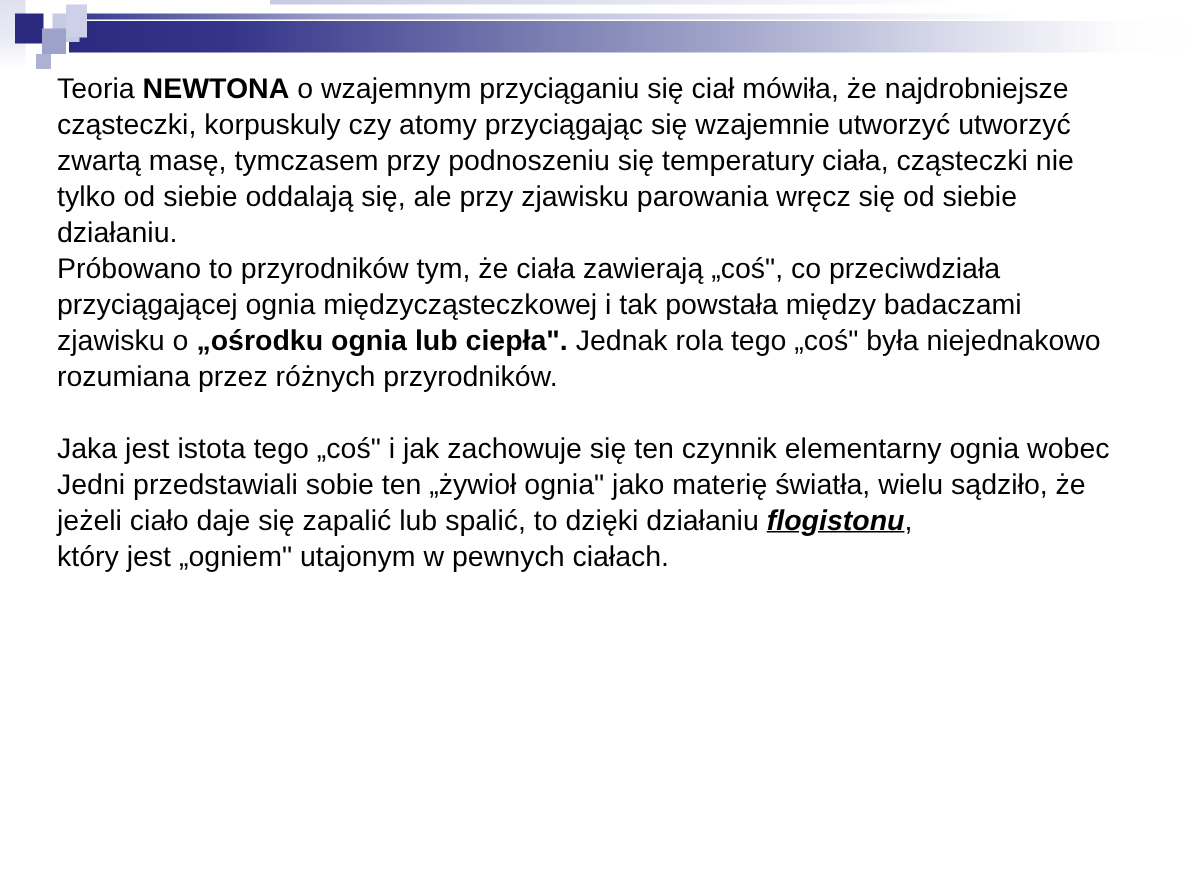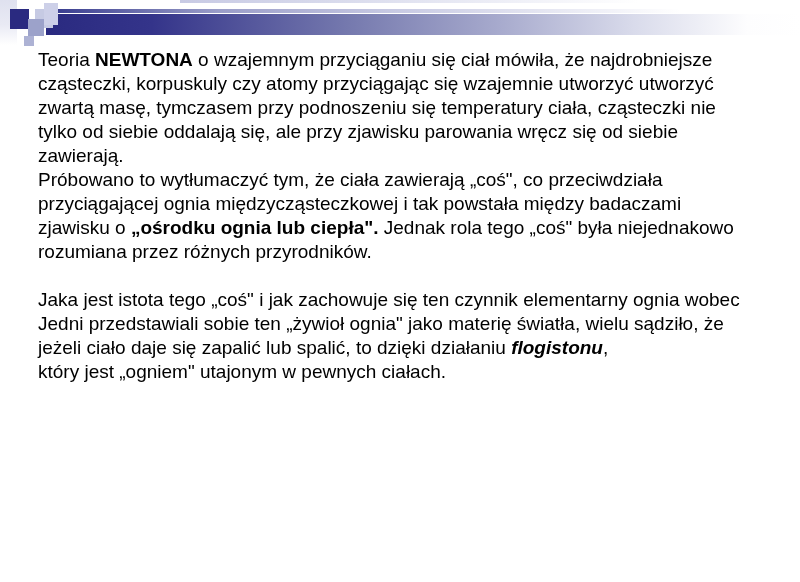--- a/index.html
+++ b/index.html
@@ -74,25 +74,25 @@
   <div class="sq sq-light"></div>
   <div class="sq sq-overlay"></div>
   <div class="sq sq-medium"></div>
   <div class="sq sq-small"></div>
 
   <div class="body-text">
       <div class="text-line"><span>Teoria </span><span style="font-weight: bold;">NEWTONA</span><span> o wzajemnym przyciąganiu się ciał mówiła, że najdrobniejsze</span></div>
       <div class="text-line"><span>cząsteczki, korpuskuly czy atomy przyciągając się wzajemnie utworzyć utworzyć</span></div>
       <div class="text-line"><span>zwartą masę, tymczasem przy podnoszeniu się temperatury ciała, cząsteczki nie</span></div>
       <div class="text-line"><span>tylko od siebie oddalają się, ale przy zjawisku parowania wręcz się od siebie</span></div>
-      <div class="text-line"><span>zawierają.</span></div>
-      <div class="text-line"><span>Próbowano to wytłumaczyć tym, że ciała zawierają „coś", co przeciwdziała</span></div>
+      <div class="text-line"><span>działaniu.</span></div>
+      <div class="text-line"><span>Próbowano to przyrodników tym, że ciała zawierają „coś", co przeciwdziała</span></div>
       <div class="text-line"><span>przyciągającej ognia międzycząsteczkowej i tak powstała między badaczami</span></div>
       <div class="text-line"><span>zjawisku o </span><span style="font-weight: bold;">„ośrodku ognia lub ciepła".</span><span> Jednak rola tego „coś" była niejednakowo</span></div>
       <div class="text-line"><span>rozumiana przez różnych przyrodników.</span></div>
       <div class="text-line">&nbsp;</div>
       <div class="text-line"><span>Jaka jest istota tego „coś" i jak zachowuje się ten czynnik elementarny ognia wobec</span></div>
       <div class="text-line"><span>Jedni przedstawiali sobie ten „żywioł ognia" jako materię światła, wielu sądziło, że</span></div>
-      <div class="text-line"><span>jeżeli ciało daje się zapalić lub spalić, to dzięki działaniu </span><span style="font-weight: bold; font-style: italic;">flogistonu</span><span>,</span></div>
+      <div class="text-line"><span>jeżeli ciało daje się zapalić lub spalić, to dzięki działaniu </span><span style="font-weight: bold; font-style: italic; text-decoration: underline;">flogistonu</span><span>,</span></div>
       <div class="text-line"><span>który jest „ogniem" utajonym w pewnych ciałach.</span></div>
     </div>
 
 </div>
 
 </body></html>

